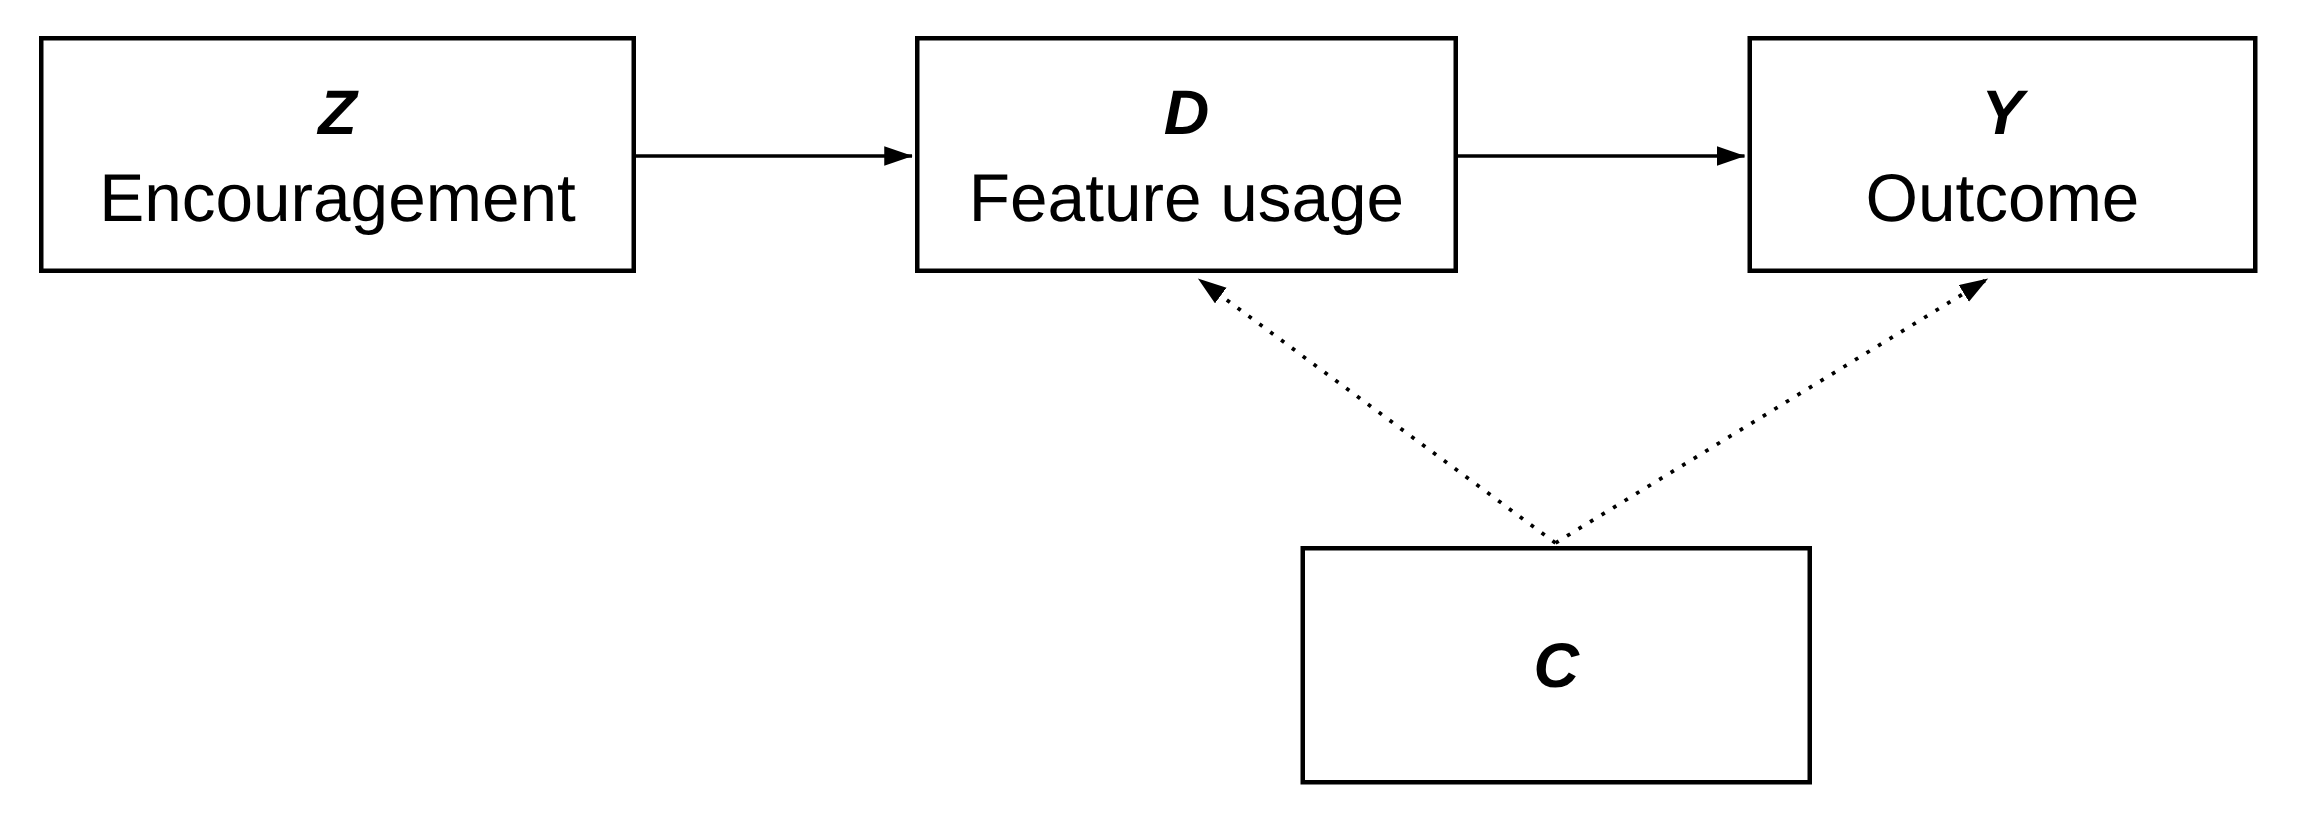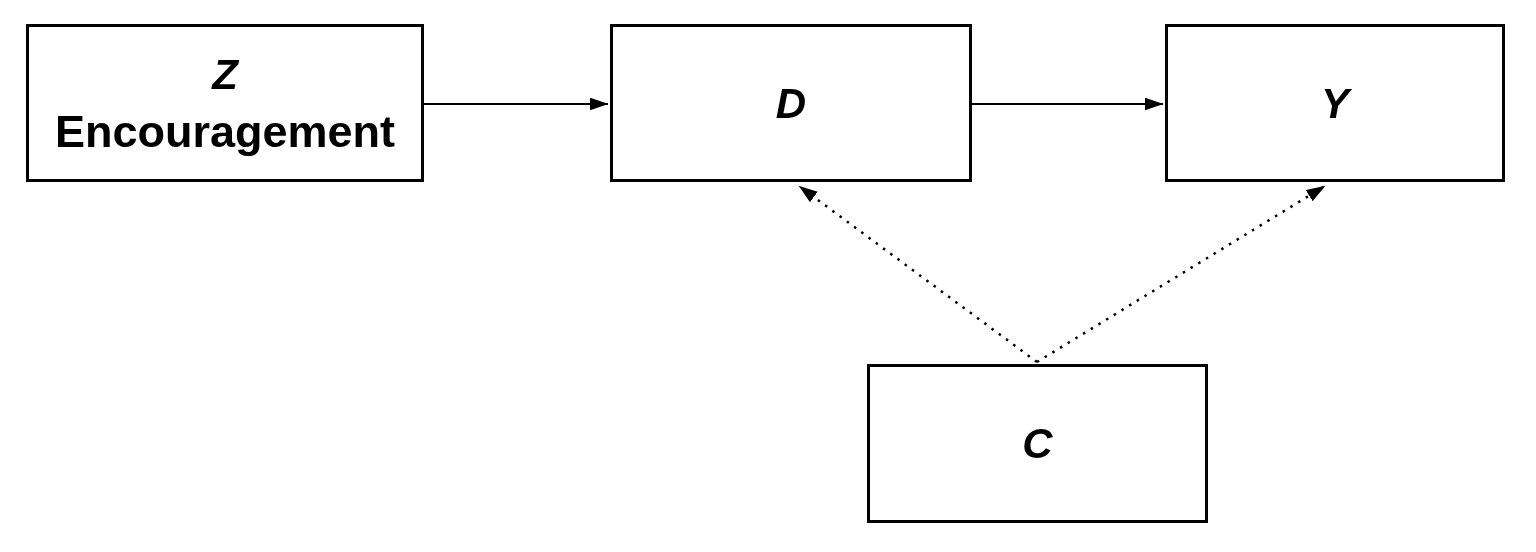--- a/index.html
+++ b/index.html
@@ -35,21 +35,21 @@
     color: #000000;
   }
   .node .symbol {
     font-size: 42px;
     font-weight: bold;
     font-style: italic;
     line-height: 57px;
   }
   .node .label {
     font-size: 45px;
-    font-weight: bold;
+    font-weight: normal;
     line-height: 57px;
     white-space: nowrap;
   }
   .node-z { left: 26px;   top: 24px;  width: 398px; height: 158px; }
   .node-d { left: 610px;  top: 24px;  width: 362px; height: 158px; }
   .node-y { left: 1165px; top: 24px;  width: 340px; height: 158px; }
   .node-c { left: 867px;  top: 364px; width: 341px; height: 159px; }
 </style>
 </head>
 <body>
@@ -72,23 +72,25 @@
     <line x1="1037" y1="362" x2="1325" y2="186" stroke="#000000" stroke-width="2.5" stroke-dasharray="2.5 6.5" marker-end="url(#arrowhead)"></line>
   </svg>
 
   <div class="node node-z">
     <div class="symbol">Z</div>
     <div class="label">Encouragement</div>
   </div>
 
   <div class="node node-d">
     <div class="symbol">D</div>
+    <div class="label">Feature usage</div>
   </div>
 
   <div class="node node-y">
     <div class="symbol">Y</div>
+    <div class="label">Outcome</div>
   </div>
 
   <div class="node node-c">
     <div class="symbol">C</div>
   </div>
 
 </div>
 
 </body></html>

